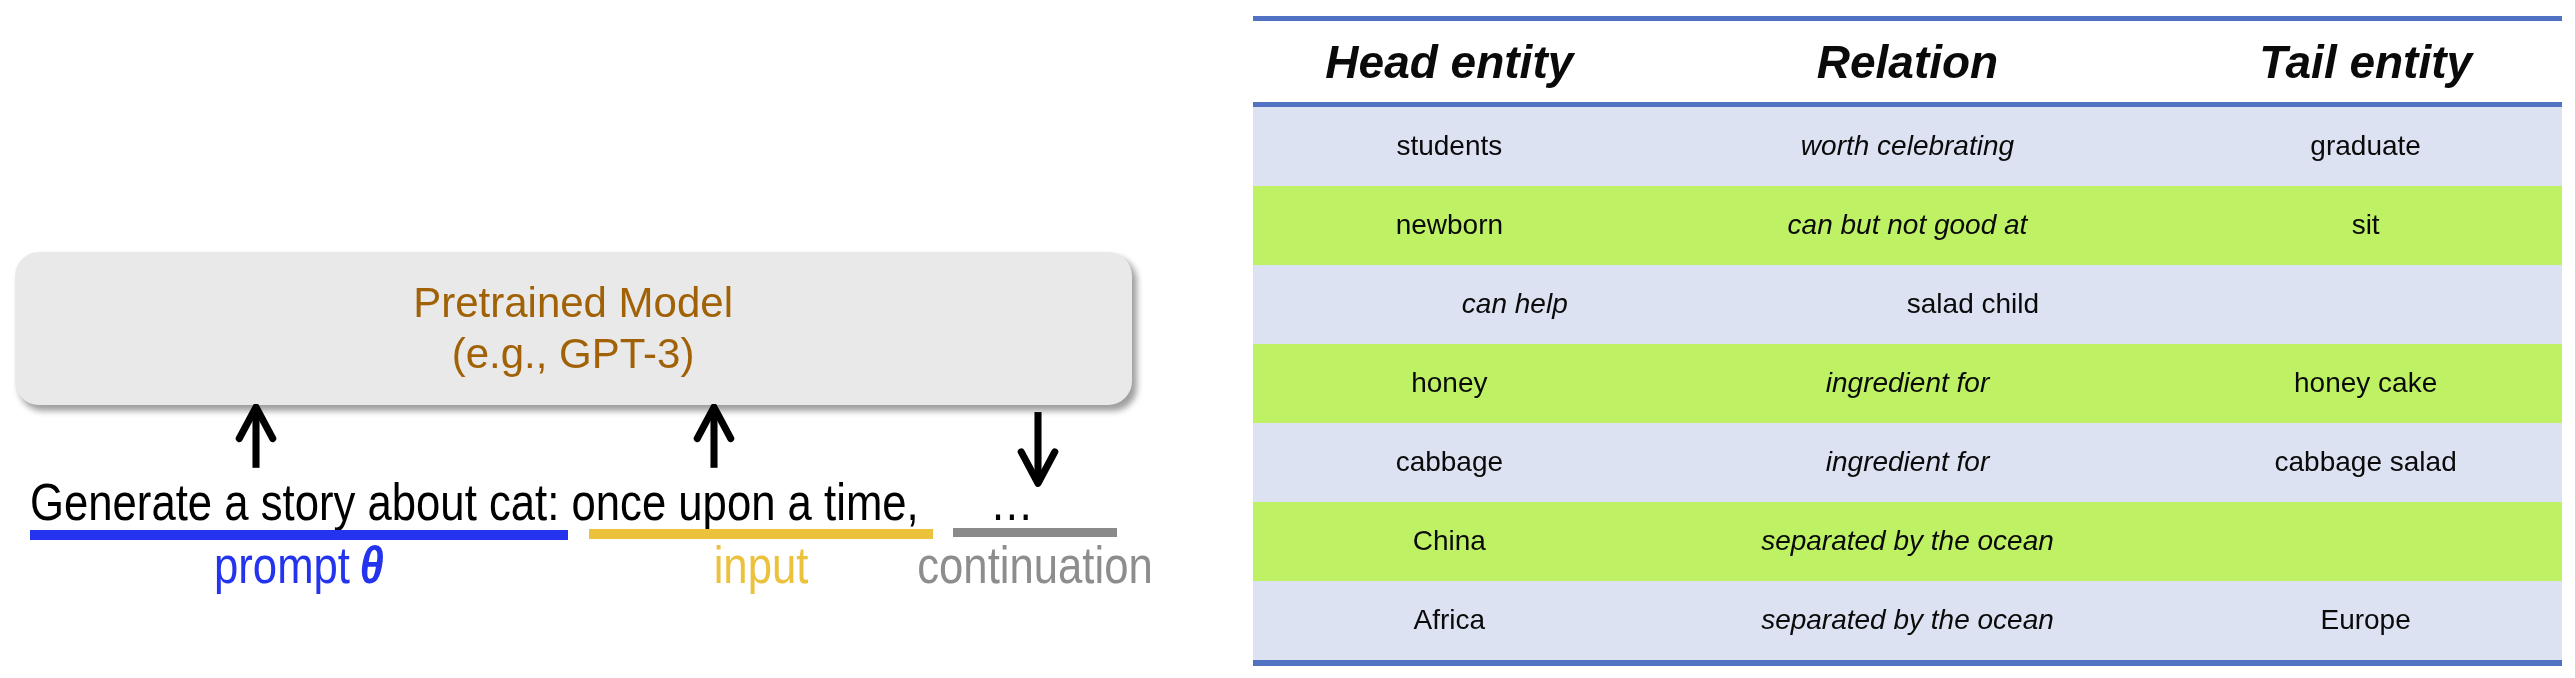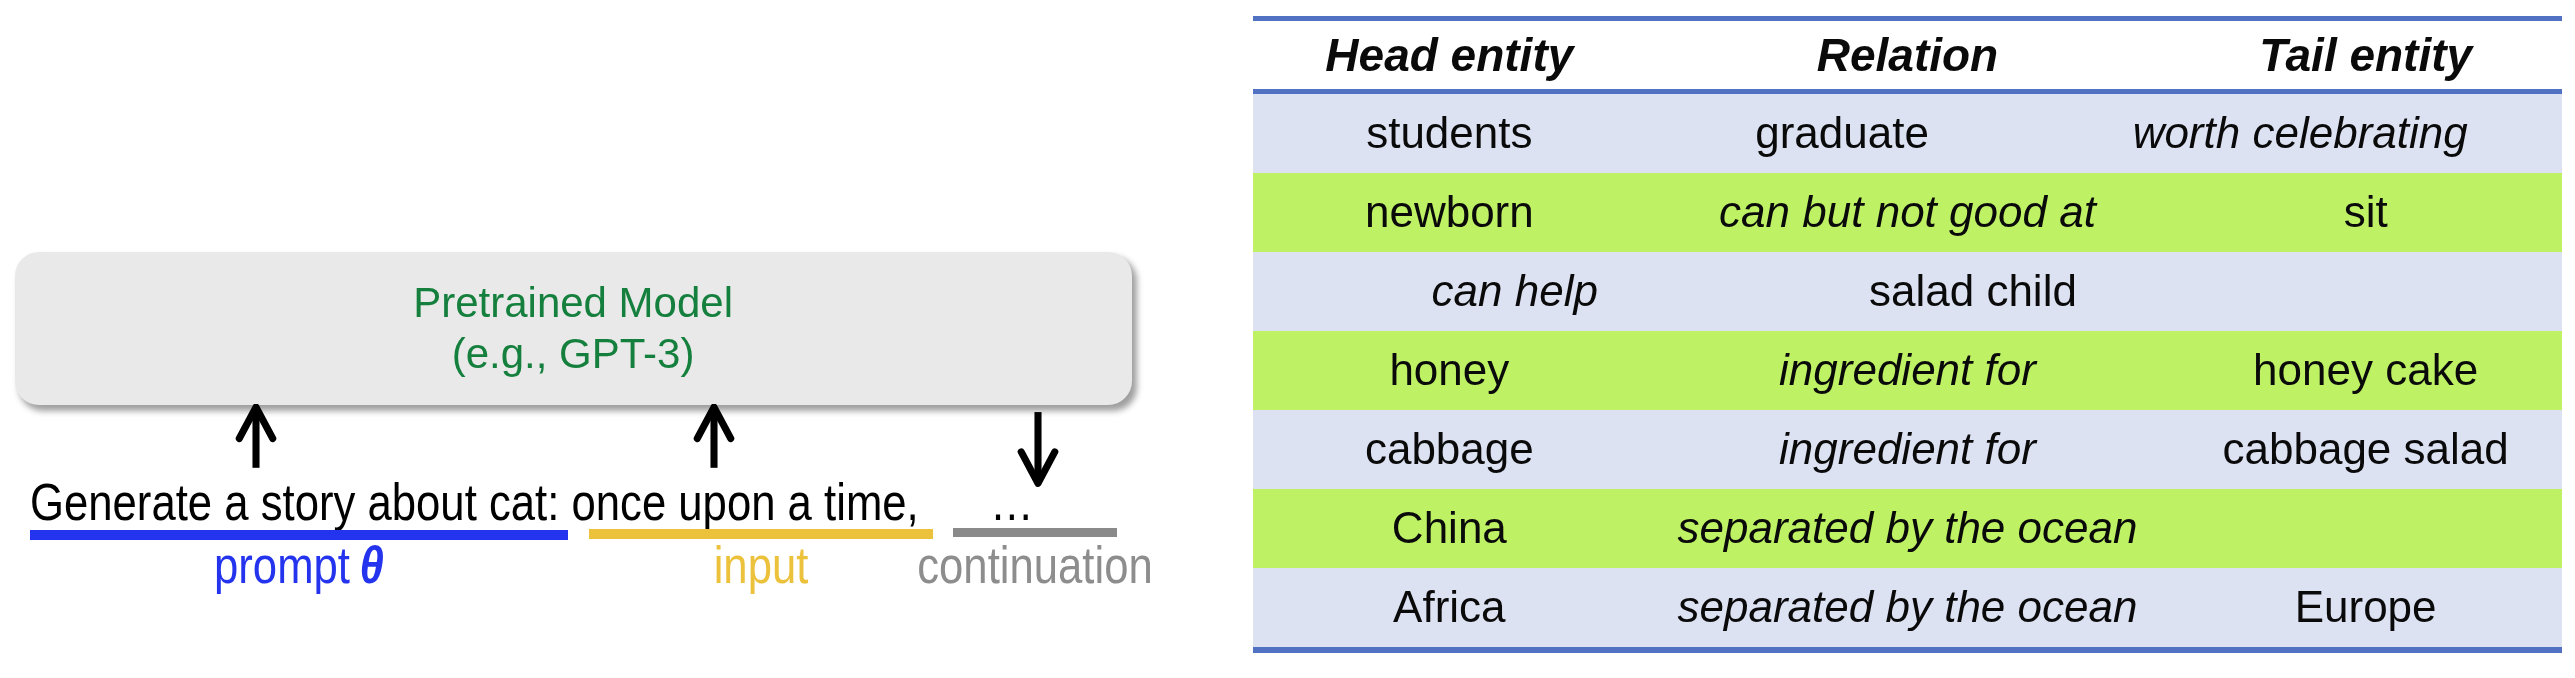--- a/index.html
+++ b/index.html
@@ -10,21 +10,21 @@
     overflow:hidden;
     font-family:"Liberation Sans",sans-serif;
     color:#0a0a0a;
   }
   
   .model-box{
     position:absolute;left:14.6px;top:252px;width:1117px;height:153px;
     background:#e9e9e9;border-radius:24px;
     box-shadow:4.2px 5.2px 6.3px rgba(0,0,0,0.38);
     display:flex;flex-direction:column;align-items:center;justify-content:center;
-    font-size:42px;line-height:1.2;color:#15803d;text-align:center;
+    font-size:42px;line-height:1.2;color:#a16207;text-align:center;
   }
   .arrow{position:absolute;}
   .arrow svg{display:block;}
   .sentence{
     position:absolute;left:30px;top:472px;
     font-size:52px;white-space:nowrap;color:#000;
     transform:scaleX(0.84);transform-origin:left top;
   }
   .ellipsis{
     position:absolute;left:990px;top:472px;
@@ -44,28 +44,28 @@
   .lbl-prompt{left:30px;width:538px;color:#2434ee;}
   .lbl-input{left:589px;width:344px;color:#ecc13c;}
   .lbl-continuation{left:953px;width:164px;color:#8d8d8d;}
   .theta{font-style:italic;font-weight:bold;margin-left:11.5px;}
   
   .ktable{position:absolute;left:1253px;top:16px;width:1309px;}
   .t-line{width:100%;background:#5171c2;}
   .t-line.top{height:5.2px;}
   .t-line.mid{height:4.7px;}
   .t-line.bottom{height:6.3px;}
-  .t-header{height:68px;display:flex;align-items:center;}
+  .t-header{height:81px;display:flex;align-items:center;}
   .t-hcell{
     font-weight:bold;font-style:italic;font-size:46px;
     text-align:center;
   }
   .t-row{height:79px;display:flex;align-items:center;background:#bef264;}
   .t-row.alt{background:#dde2f3;}
-  .t-cell{font-size:44px;text-align:center;white-space:nowrap;}
+  .t-cell{font-size:28px;text-align:center;white-space:nowrap;}
   .c-head{width:30%;}
   .c-rel{width:40%;font-style:italic;}
   .c-tail{width:30%;}
 </style>
 </head>
 <body>
 
 <div class="canvas">
 
   <div class="model-box">
@@ -114,22 +114,22 @@
     <div class="t-line top"></div>
     <div class="t-header">
       <div class="t-hcell c-head">Head entity</div>
       <div class="t-hcell c-rel">Relation</div>
       <div class="t-hcell c-tail">Tail entity</div>
     </div>
     <div class="t-line mid"></div>
 
     <div class="t-row alt">
       <div class="t-cell c-head">students</div>
+      <div class="t-cell c-rel">worth celebrating</div>
       <div class="t-cell c-tail">graduate</div>
-      <div class="t-cell c-rel">worth celebrating</div>
     </div>
     <div class="t-row">
       <div class="t-cell c-head">newborn</div>
       <div class="t-cell c-rel">can but not good at</div>
       <div class="t-cell c-tail">sit</div>
     </div>
     <div class="t-row alt">
       <div class="t-cell c-rel">can help</div>
       <div class="t-cell c-tail">salad child</div>
     </div>

